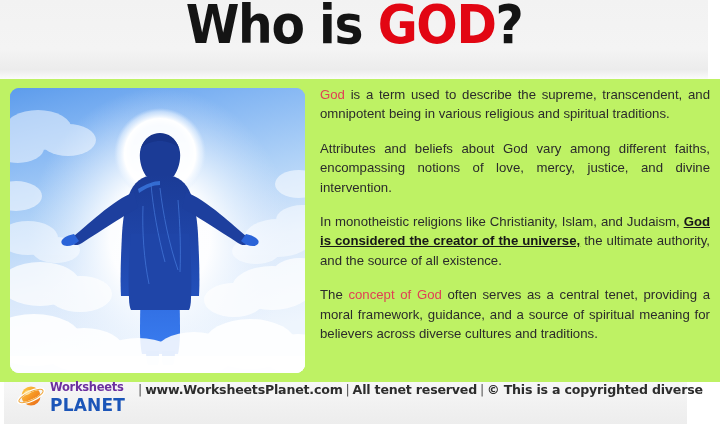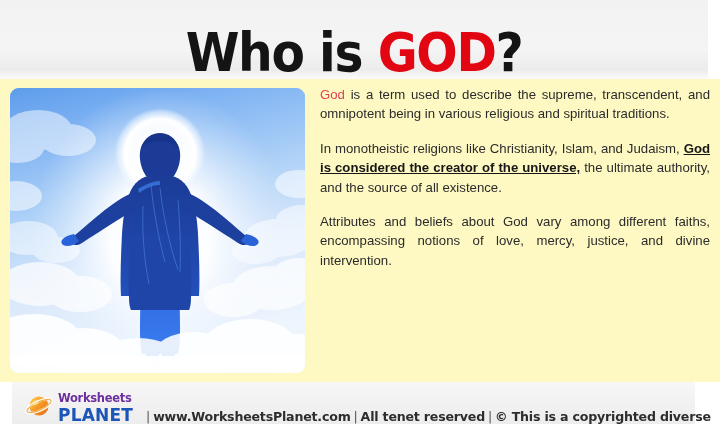--- a/index.html
+++ b/index.html
@@ -19,21 +19,21 @@
   }
 
   
   .header {
     position: absolute;
     left: 0; top: 0;
     width: 708px;
     height: 79px;
     background: linear-gradient(to bottom, #f2f2f2 0%, #f4f4f4 62%, #ececec 88%, #fbfbfb 100%);
     display: flex;
-    align-items: flex-end;
+    align-items: flex-start;
     justify-content: center;
   }
   .title {
     font-family: "DejaVu Sans", sans-serif;
     font-weight: 700;
     font-size: 53px;
     line-height: 1;
     letter-spacing: -1.5px;
     white-space: nowrap;
     color: #141414;
@@ -43,21 +43,21 @@
   }
   .title .red { color: #e20613; }
   .title .q { color: #141414; }
 
   
   .body-area {
     position: absolute;
     left: 0; top: 79px;
     width: 720px;
     height: 303px;
-    background: #fef9c3;
+    background: #bef264;
   }
 
   
   .illus {
     position: absolute;
     left: 10px;
     top: 9px;
     width: 295px;
     height: 285px;
     border-radius: 9px;
@@ -85,26 +85,26 @@
   .para .red { color: #e04055; }
   .para .bold-underline {
     font-weight: bold;
     text-decoration: underline;
     color: #171717;
   }
 
   
   .footer {
     position: absolute;
-    left: 12px; top: 382px;
+    left: 4px; top: 382px;
     width: 683px;
     height: 42px;
     background: linear-gradient(to bottom, #f7f7f7 0%, #f1f1f1 55%, #ededed 100%);
     display: flex;
-    align-items: flex-end;
+    align-items: flex-start;
   }
   .logo {
     display: flex;
     align-items: center;
     margin-left: 13px;
     width: 110px;
   }
   .logo-planet { flex: 0 0 auto; margin-right: 3px; }
   .logo-words {
     display: flex;
@@ -292,24 +292,25 @@
         <g fill="#ffffff" opacity="0.55">
           <ellipse cx="6" cy="108" rx="26" ry="15"></ellipse>
           <ellipse cx="289" cy="96" rx="24" ry="14"></ellipse>
         </g>
       </svg>
     </div>
 
     <div class="textcol">
       <p class="para"><span class="red">God</span><span> is a term used to describe the supreme, transcendent, and omnipotent being in various religious and spiritual traditions.</span></p>
 
+      <p class="para"><span>Attributes and beliefs about God vary among different faiths, encompassing notions of love, mercy, justice, and divine intervention.</span></p>
+
       <p class="para"><span>In monotheistic religions like Christianity, Islam, and Judaism, </span><span class="bold-underline">God is considered the creator of the universe,</span><span> the ultimate authority, and the source of all existence.</span></p>
 
-      <p class="para"><span>Attributes and beliefs about God vary among different faiths, encompassing notions of love, mercy, justice, and divine intervention.</span></p>
-
+      <p class="para"><span>The </span><span class="red">concept of God</span><span> often serves as a central tenet, providing a moral framework, guidance, and a source of spiritual meaning for believers across diverse cultures and traditions.</span></p>
     </div>
   </div>
 
   <div class="footer">
 
     <div class="logo">
       <span class="logo-planet">
         <svg width="30" height="26" viewBox="0 0 30 26">
           <defs>
             <linearGradient id="pl" x1="0" y1="0" x2="1" y2="1">

